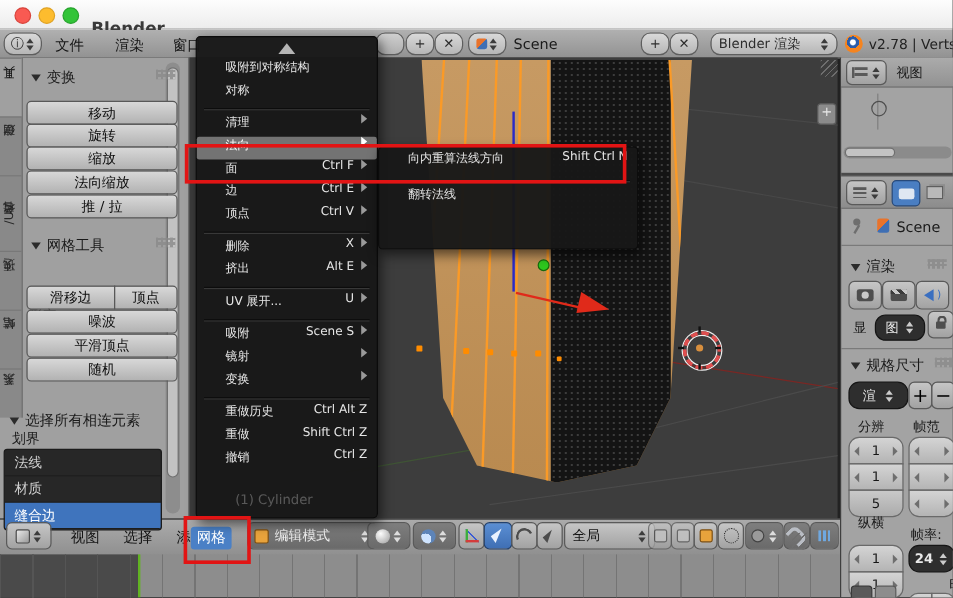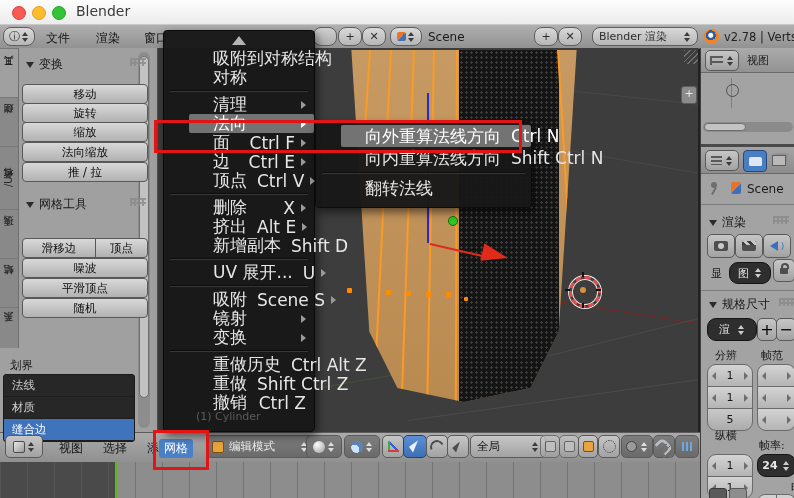--- a/index.html
+++ b/index.html
@@ -4,21 +4,21 @@
 <style>
   html,body{margin:0;padding:0;background:#222;}
   #app{position:relative;width:794px;height:498px;overflow:hidden;
        font-family:"DejaVu Sans","Liberation Sans",sans-serif;
        -webkit-font-smoothing:antialiased;cursor:default;user-select:none;}
   .abs{position:absolute;}
 
   
   .titlebar{left:0;top:0;width:794px;height:24px;background:linear-gradient(#fdfdfd,#ececec);border-bottom:1px solid #c9c9c9;}
   .tl{top:6px;width:12px;height:12px;border-radius:50%;}
-  .titlebar .title{left:76px;top:3px;font-size:14px;font-weight:normal;color:#3a3a3a;}
+  .titlebar .title{left:76px;top:16px;font-size:14px;font-weight:bold;color:#3a3a3a;}
 
   
   .topbar{left:0;top:25px;width:794px;height:23px;background:linear-gradient(#b0b0b0,#929292);border-bottom:1px solid #5c5c5c;}
   .hmenu{top:4px;font-size:12px;color:#141414;padding:1px 4px;}
   .wbtn{top:2px;height:17px;background:linear-gradient(#d9d9d9,#b6b6b6);border:1px solid #5e5e5e;border-radius:8px;
         font-size:11px;color:#2d2d2d;display:flex;align-items:center;justify-content:center;}
   .inset{background:linear-gradient(#cfcfcf,#aeaeae);border:1px solid #5e5e5e;border-radius:8px;}
   .stepper-arrows{width:9px;display:flex;flex-direction:column;align-items:center;justify-content:center;gap:2px;}
   .tri-up{width:0;height:0;border-left:3px solid transparent;border-right:3px solid transparent;border-bottom:4px solid #3c3c3c;}
   .tri-dn{width:0;height:0;border-left:3px solid transparent;border-right:3px solid transparent;border-top:4px solid #3c3c3c;}
@@ -52,21 +52,21 @@
   .cyl-dark{position:absolute;left:48%;top:0;width:39%;height:100%;background:#141414;
        background-image:radial-gradient(#3c3c3c 1px,transparent 1.2px);background-size:5px 5px;}
   .oedge{position:absolute;top:0;width:2px;height:100%;background:#fb9a26;transform-origin:top center;}
   .vdot{position:absolute;width:5px;height:5px;background:#ff8c00;border-radius:1px;}
   .cursor3d{position:absolute;left:411px;top:228px;width:26px;height:26px;border-radius:50%;
        border:3px dashed #e14f4f;box-shadow:0 0 0 1px #efefef, inset 0 0 0 1px #efefef;}
   .ctick{position:absolute;background:#111;}
 
   
   .popup{background:rgba(24,24,24,.97);border:1px solid #0b0b0b;border-radius:4px;box-shadow:2px 4px 10px rgba(0,0,0,.55);}
-  .mrow{height:19px;display:flex;align-items:center;padding:0 8px 0 24px;font-size:17px;color:#e6e6e6;white-space:nowrap;margin-left:25px;}
+  .mrow{height:19px;display:flex;align-items:flex-start;padding:0 8px 0 24px;font-size:10px;color:#e6e6e6;white-space:nowrap;}
   .mrow .sc{margin-left:auto;padding-left:10px;}
   .mrow.active{background:#737373;color:#fff;border-radius:2px;}
   .msep{height:1px;background:#0c0c0c;border-bottom:1px solid #383838;margin:3px 6px;}
   .tri-sub{width:0;height:0;border-top:4px solid transparent;border-bottom:4px solid transparent;border-left:5px solid #9a9a9a;margin-left:6px;}
   .mrow.active .tri-sub{border-left-color:#fff;}
   .menutop{display:flex;align-items:center;justify-content:center;height:17px;}
   .tri-scrollup{width:0;height:0;border-left:7px solid transparent;border-right:7px solid transparent;border-bottom:9px solid #b5b5b5;}
 
   .redbox{border:3px solid #e21414;background:transparent;z-index:60;}
 
@@ -179,20 +179,24 @@
     <span>网格工具</span>
   </div>
   <div class="abs grip" style="left:130px;top:198px;z-index:5;"></div>
   <div class="abs slabel" style="left:24px;top:222px;z-index:5;margin-top:34px;">形变:</div>
   <div class="abs sbtn" style="left:22px;top:238px;width:72px;height:18px;border-radius:4px 0 0 4px;z-index:5;">滑移边</div>
   <div class="abs sbtn" style="left:95px;top:238px;width:51px;height:18px;border-radius:0 4px 4px 0;z-index:5;">顶点</div>
   <div class="abs sbtn" style="left:22px;top:258px;width:124px;height:18px;z-index:5;">噪波</div>
   <div class="abs sbtn" style="left:22px;top:278px;width:124px;height:18px;z-index:5;">平滑顶点</div>
   <div class="abs sbtn" style="left:22px;top:298px;width:124px;height:18px;z-index:5;">随机</div>
 
+  <div class="abs phead" style="left:8px;top:342px;z-index:5;">
+    <span class="tri-pd"></span>
+    <span>选择所有相连元素</span>
+  </div>
   <div class="abs slabel" style="left:10px;top:358px;z-index:5;">划界</div>
   <div class="abs dlist" style="left:3px;top:374px;width:130px;z-index:5;">
     <div class="drow">法线</div>
     <div class="drow">材质</div>
     <div class="drow sel">缝合边</div>
   </div>
   <div class="abs vscroll" style="left:138px;top:52px;width:12px;height:376px;z-index:4;">
     <div class="vthumb" style="position:absolute;left:1px;top:4px;width:8px;height:340px;"></div>
   </div>
 
@@ -285,24 +289,20 @@
     <div class="mrow">
         <span>删除</span>
         <span class="sc">X</span>
         <span class="tri-sub"></span>
       </div>
     <div class="mrow">
         <span>挤出</span>
         <span class="sc">Alt E</span>
         <span class="tri-sub"></span>
       </div>
-    <div class="mrow">
-        <span>新增副本</span>
-        <span class="sc">Shift D</span>
-      </div>
     <div class="msep"></div>
     <div class="mrow">
         <span>UV 展开...</span>
         <span class="sc">U</span>
         <span class="tri-sub"></span>
       </div>
     <div class="msep"></div>
     <div class="mrow">
         <span>吸附</span>
         <span class="sc">Scene S</span>
@@ -327,24 +327,20 @@
         <span>重做</span>
         <span class="sc">Shift Ctrl Z</span>
       </div>
     <div class="mrow">
         <span>撤销</span>
         <span class="sc">Ctrl Z</span>
       </div>
   </div>
 
   <div class="abs popup" style="left:315px;top:122px;width:215px;height:82px;z-index:42;padding-top:2px;">
-    <div class="mrow active" style="height:22px;">
-      <span>向外重算法线方向</span>
-      <span class="sc">Ctrl N</span>
-    </div>
     <div class="mrow" style="height:22px;">
       <span>向内重算法线方向</span>
       <span class="sc">Shift Ctrl N</span>
     </div>
     <div class="msep"></div>
     <div class="mrow" style="height:22px;">
       <span>翻转法线</span>
     </div>
   </div>
 

